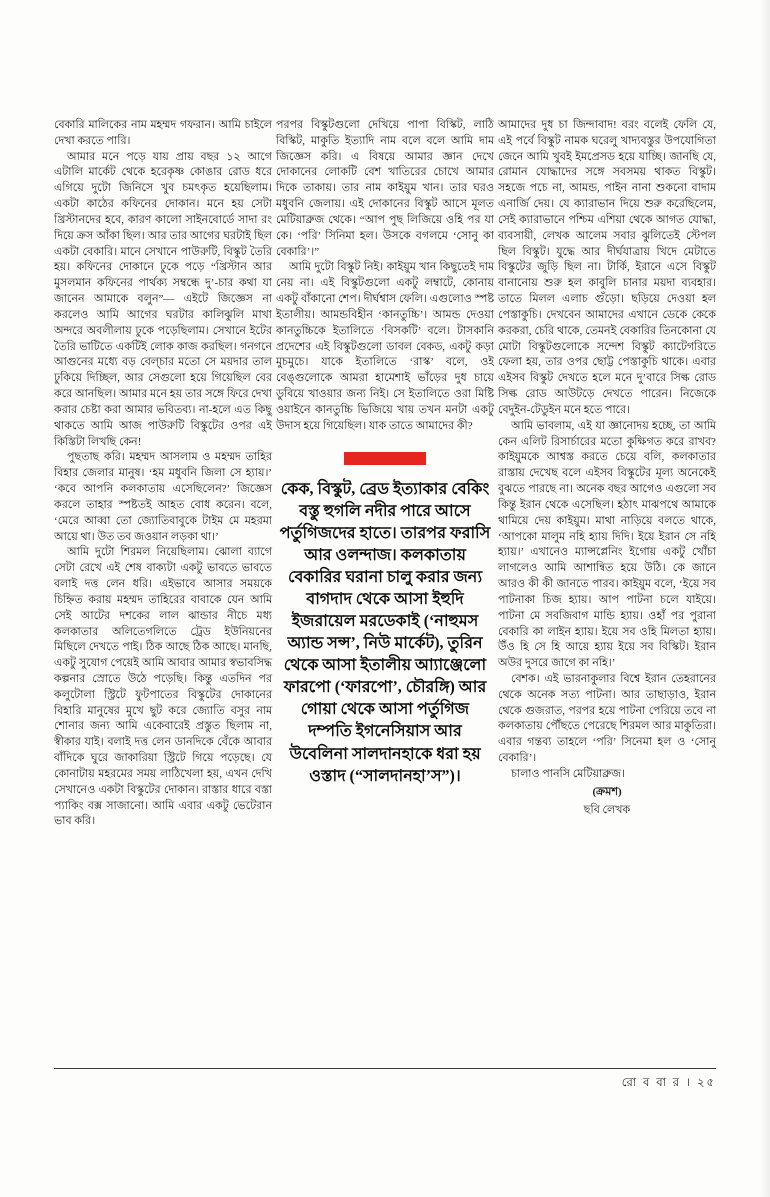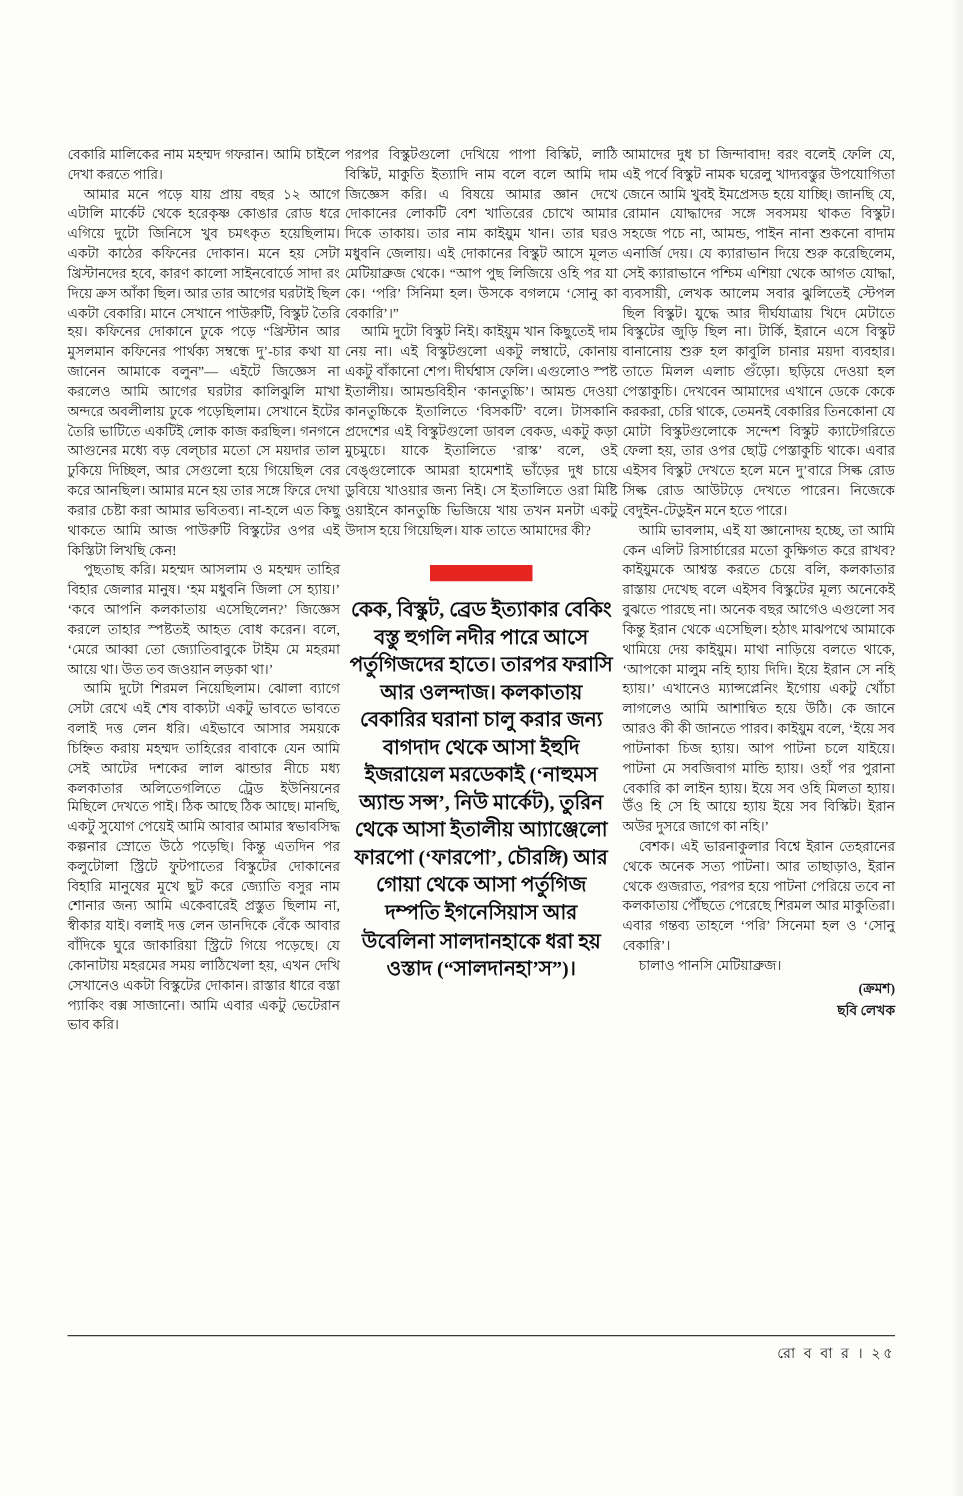--- a/index.html
+++ b/index.html
@@ -49,25 +49,25 @@
   .pullquote {
     font-weight: 700;
     font-size: 16px;
     line-height: 1.38;
     text-align: center;
     color: #0d0d0d;
     margin: 0 2px;
   }
   .align-right {
     margin: 2px 0 0 0;
-    text-align: right;
+    text-align: center;
     text-indent: 0 !important;
   }
   .continued { font-weight: 700; }
-  .credit { font-weight: 700; }
+  .credit { font-weight: 400; }
   .footer {
     position: absolute;
     left: 54px;
     right: 54px;
     top: 1068px;
   }
   .footer-rule {
     border-top: 1.4px solid #3a3a3a;
     height: 0;
   }

